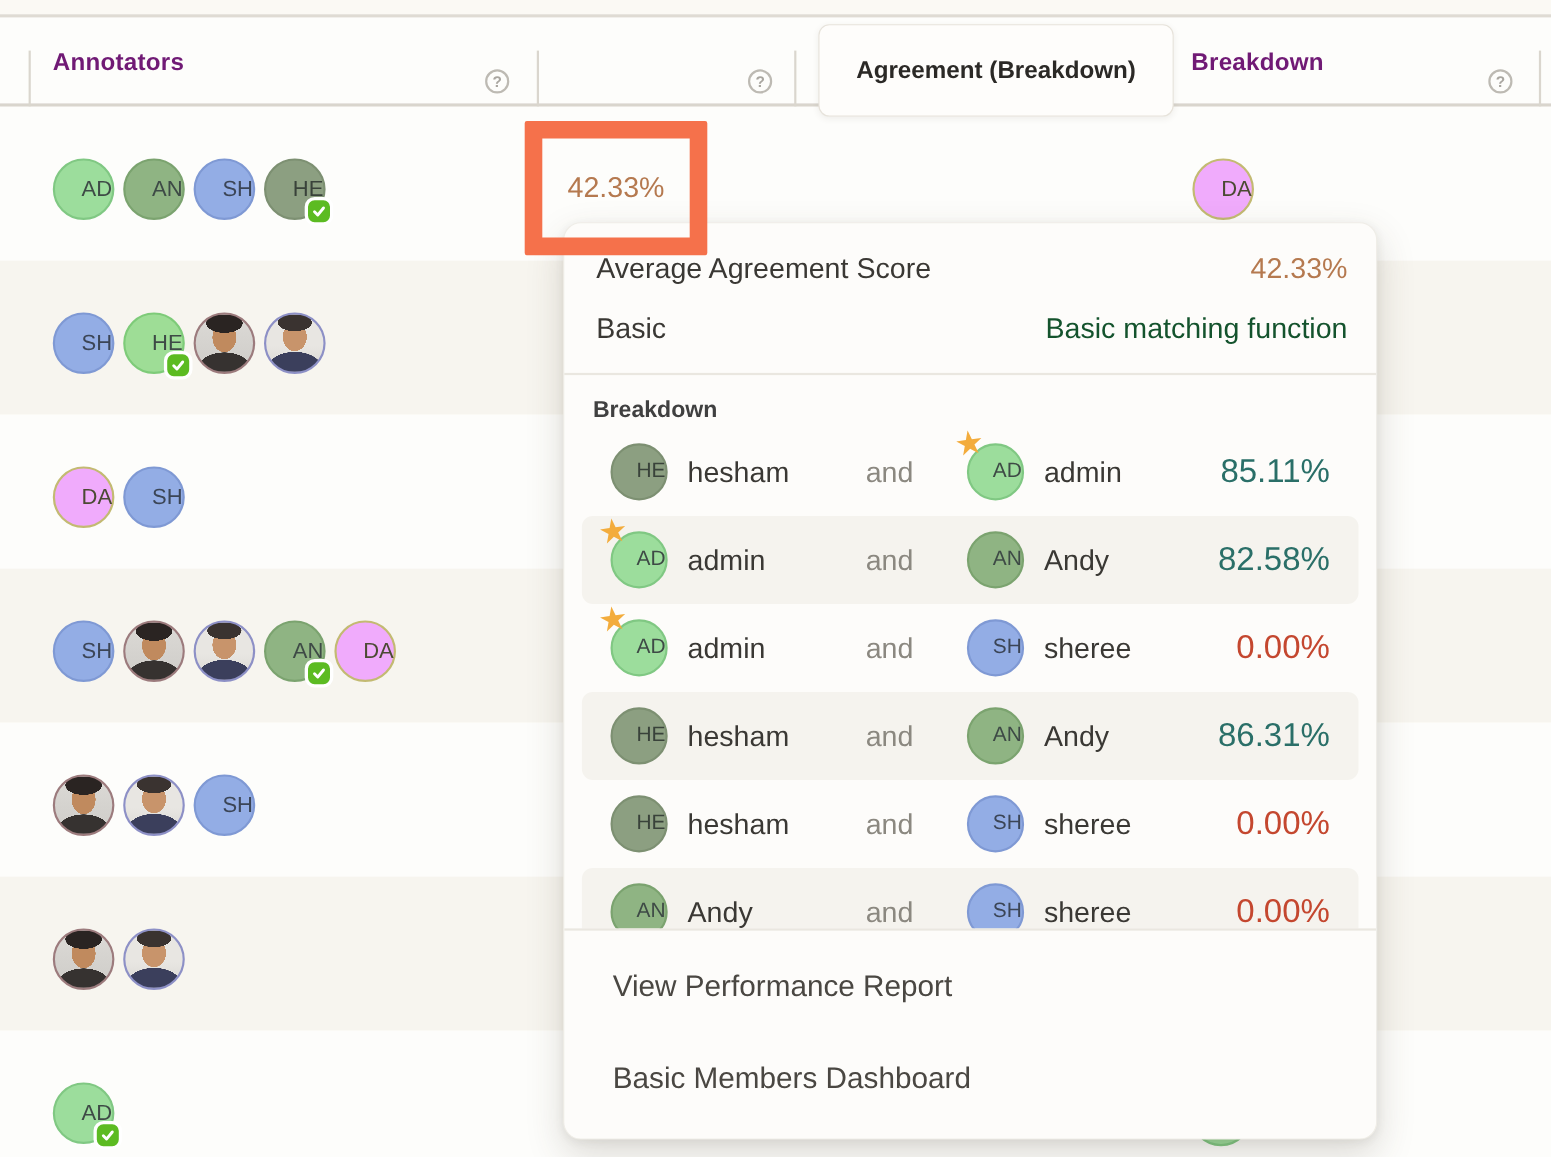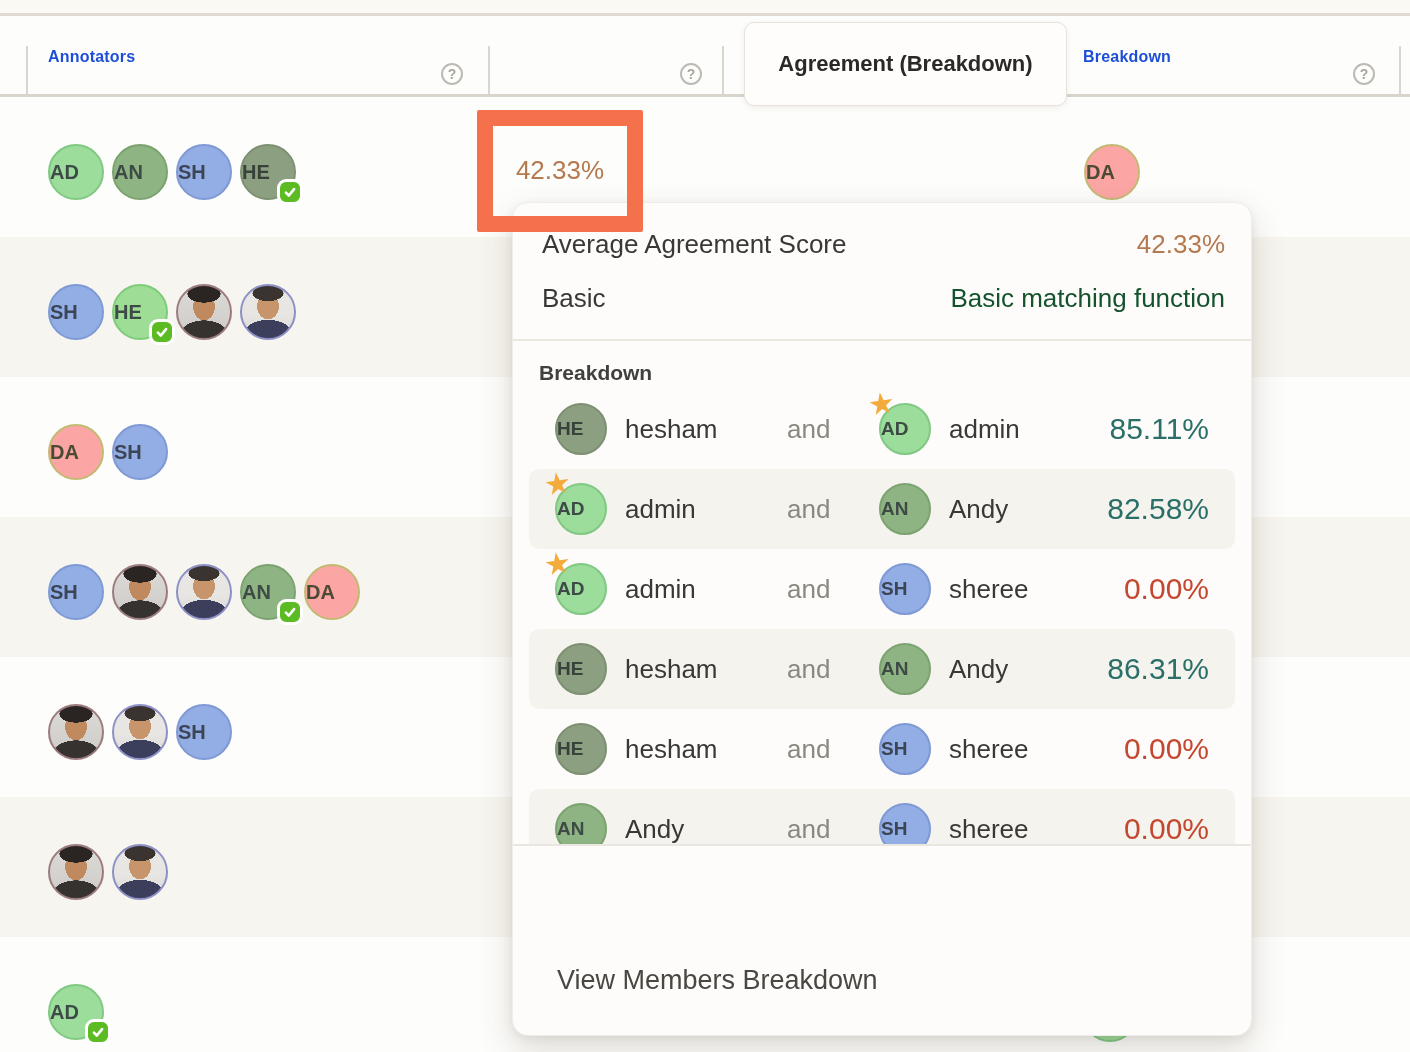--- a/index.html
+++ b/index.html
@@ -8,44 +8,44 @@
          font-family:"Liberation Sans","DejaVu Sans",sans-serif;color:#2b2926;}
 
   
   .topstrip{position:absolute;left:0;top:0;width:1410px;height:13px;background:#fbf9f4;}
   .topline{position:absolute;left:0;top:13px;width:1410px;height:3px;background:#dfdbd3;}
 
   
   .hdr{position:absolute;left:0;top:16px;width:1410px;height:81px;background:#fdfdfb;
        border-bottom:3px solid #d9d5cd;box-shadow:0 2px 3px rgba(120,110,95,.10);}
   .hlabel{position:absolute;top:0;height:81px;display:flex;align-items:center;
-          font-size:16px;font-weight:700;color:#1d4ed8;letter-spacing:.2px;}
+          font-size:22px;font-weight:700;color:#701a75;letter-spacing:.2px;}
   .vdiv{position:absolute;top:30px;width:2px;height:53px;background:#dad6ce;}
   .help{position:absolute;top:47px;width:22px;height:22px;border:2px solid #bdbab3;border-radius:50%;
         display:flex;align-items:center;justify-content:center;font-size:14px;font-weight:700;color:#a9a6a0;background:transparent;}
   .chip{position:absolute;left:744px;top:22px;width:323px;height:84px;background:#fefdfb;
         border:1px solid #e7e3db;border-radius:10px;box-shadow:0 2px 6px rgba(80,70,55,.08);
         display:flex;align-items:center;justify-content:center;font-size:22px;font-weight:700;color:#2b2926;z-index:6;}
 
   
   .band{position:absolute;left:0;width:1410px;height:140px;background:#fdfdfb;}
   .band.shade{background:#f7f5ef;}
 
   
   .avatars{position:absolute;left:48px;display:flex;z-index:3;}
   .avatar{position:relative;width:56px;height:56px;border-radius:50%;margin-right:8px;
-          display:inline-flex;align-items:center;justify-content:flex-start;flex:0 0 auto;
-          font-size:20px;font-weight:700;color:#3e4a46;border:2px solid transparent;}
+          display:inline-flex;align-items:center;justify-content:flex-end;flex:0 0 auto;
+          font-size:20px;font-weight:400;color:#3e4a46;border:2px solid transparent;}
   .avatar.sm{width:52px;height:52px;font-size:19px;margin-right:0;}
   .c-green{background:#9cdd9c;border-color:#80c883;}
   .c-lgreen{background:#9edd96;border-color:#7ecb79;}
   .c-sage{background:#8fb483;border-color:#7ba36f;}
   .c-blue{background:#93ade5;border-color:#7f99d4;color:#3b4556;}
   .c-olive{background:#8c9f81;border-color:#7d9072;color:#39423a;}
-  .c-khaki{background:#fca5a5;border-color:#c3ba72;color:#4b4a33;}
+  .c-khaki{background:#f0abfc;border-color:#c3ba72;color:#4b4a33;}
   .c-photo1{border-color:#9c7b7d;background:
       radial-gradient(ellipse 32% 17% at 50% 15%,#2a2422 99%,transparent 100%),
       radial-gradient(ellipse 21% 26% at 50% 40%,#c08a5e 99%,transparent 100%),
       radial-gradient(ellipse 46% 28% at 50% 94%,#363230 99%,transparent 100%),
       linear-gradient(#dcdad6,#ceccc8);}
   .c-photo2{border-color:#8d90c6;background:
       radial-gradient(ellipse 30% 15% at 50% 14%,#3a3330 99%,transparent 100%),
       radial-gradient(ellipse 21% 25% at 50% 39%,#c8946b 99%,transparent 100%),
       radial-gradient(ellipse 48% 30% at 50% 95%,#3b3f5c 99%,transparent 100%),
       linear-gradient(#e8e6e2 0 55%,#d8d6d2);}
@@ -333,18 +333,19 @@
         <span class="bd-and">and</span>
         <span class="avatar sm c-blue">
             <span>SH</span>
           </span>
         <span class="bd-name n2">sheree</span>
         <span class="bd-pct bad">0.00%</span>
       </div>
     </div>
 
     <div class="pp-div pp-div2"></div>
-    <div class="pp-link pp-link2">View Members Breakdown</div>
+    <div class="pp-link pp-link1">View Performance Report</div>
+    <div class="pp-link pp-link2">Basic Members Dashboard</div>
   </div>
 
   <div class="hilite"></div>
 
 </div>
 
 </body></html>

